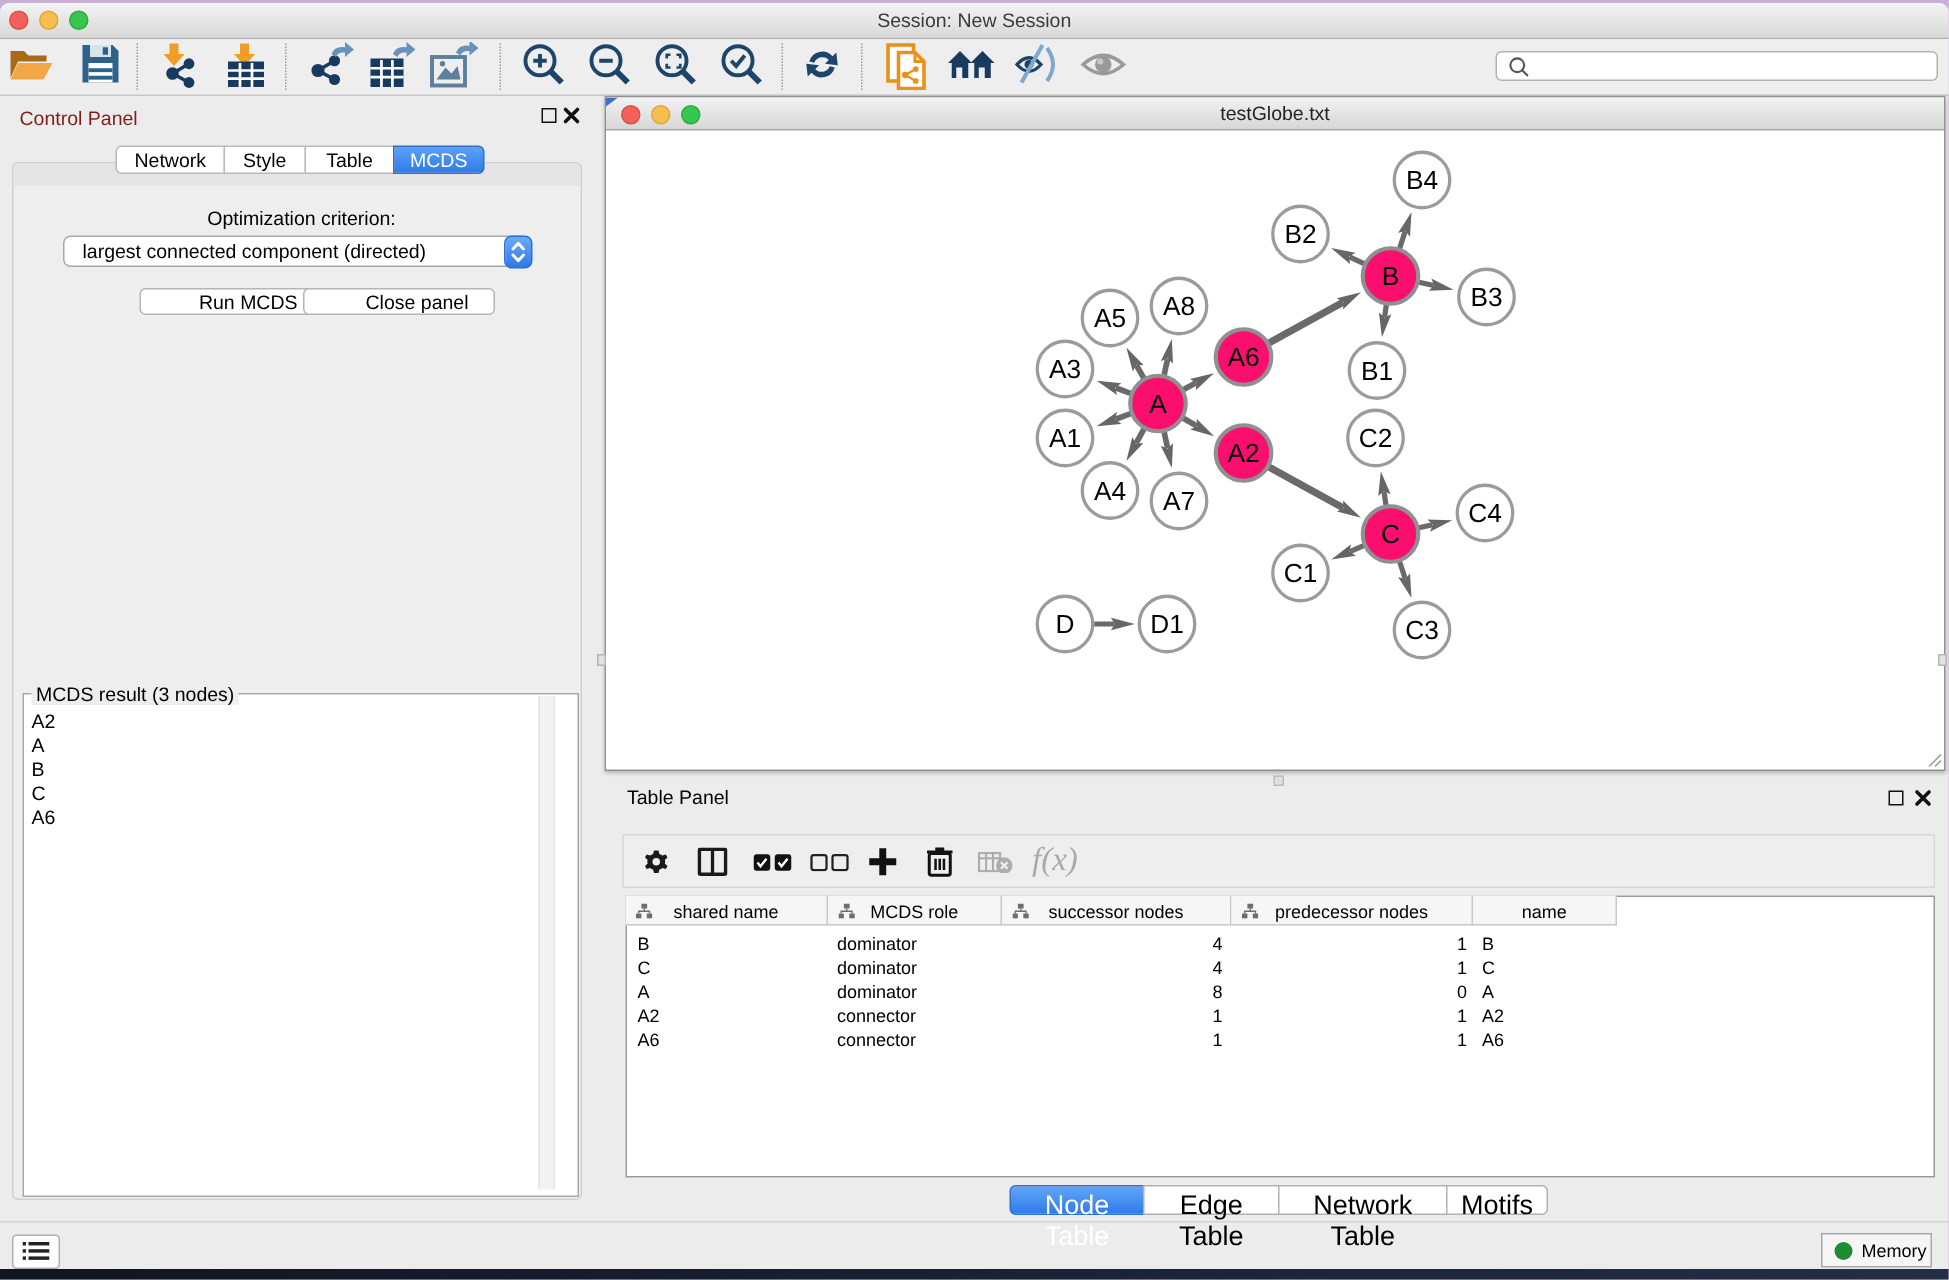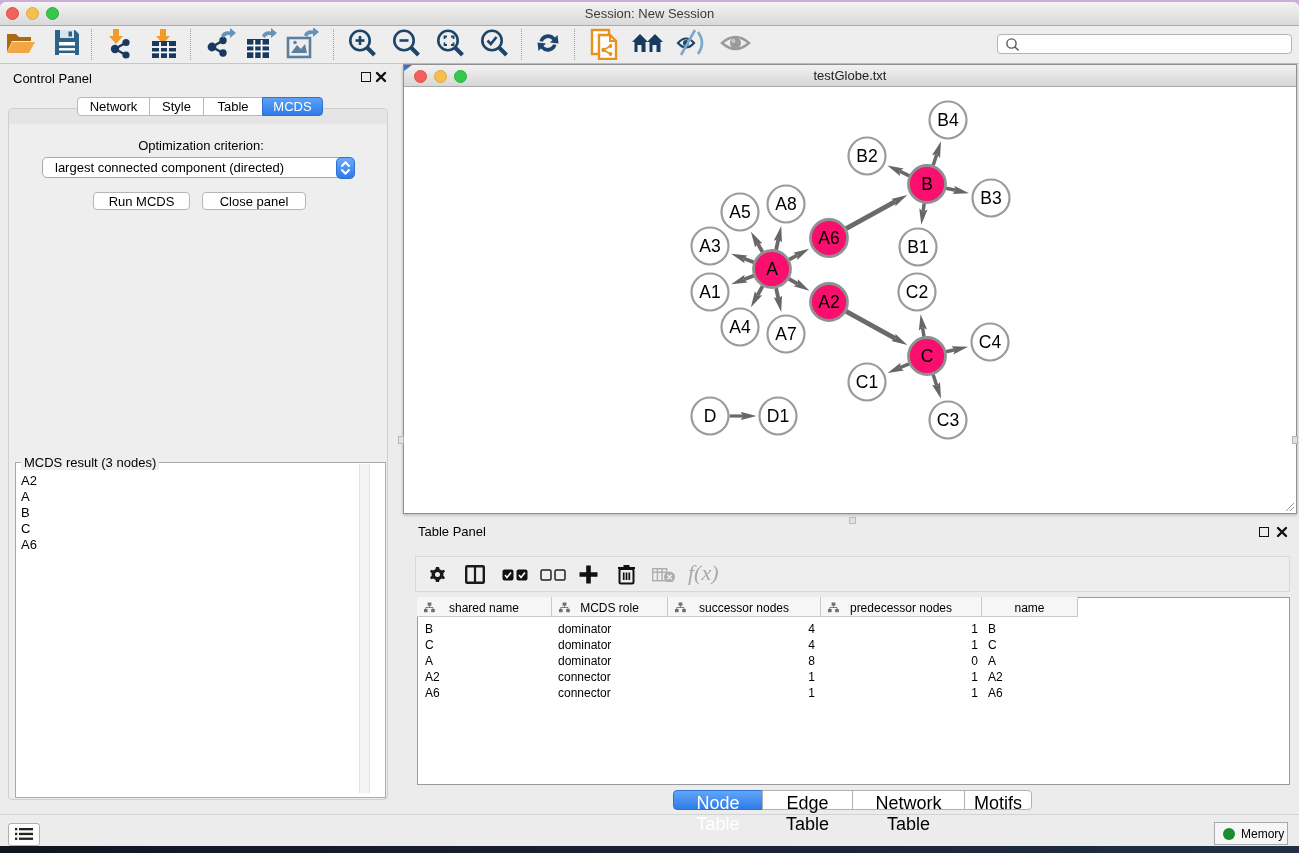--- a/index.html
+++ b/index.html
@@ -5,30 +5,30 @@
 .abs{position:absolute;}
 #app{position:absolute;left:0;top:2px;width:1299px;height:844px;background:#ececec;border-radius:6px 6px 0 0;}
 #titlebar{position:absolute;left:0;top:2px;width:1299px;height:23px;background:linear-gradient(#f3f3f3,#d9d9d9);border-radius:6px 6px 0 0;border-bottom:1px solid #ababab;}
 .tl{position:absolute;top:4.5px;width:11px;height:11px;border-radius:50%;}
 #wtitle{position:absolute;top:4px;left:0;width:100%;text-align:center;font-size:13px;color:#3a3a3a;}
 #toolbar{position:absolute;left:0;top:26px;width:1299px;height:37px;background:#eeeeee;border-bottom:1px solid #c6c6c6;}
 .sep{position:absolute;top:3px;height:31px;width:0;border-left:1px dotted #9a9a9a;}
 .ticon{position:absolute;top:2px;}
 #search{position:absolute;left:997px;top:8px;width:293px;height:18px;background:#fff;border:1px solid #b3b3b3;border-radius:4px;}
 
-#cp-title{position:absolute;left:13px;top:71px;font-size:13px;color:#000000;}
+#cp-title{position:absolute;left:13px;top:71px;font-size:13px;color:#7f1d1d;}
 .winbtn{position:absolute;font-size:12px;color:#111;}
 .tabs{position:absolute;top:97px;height:19px;}
 .tab{position:absolute;top:0;height:16px;background:#fff;border:1px solid #b8b8b8;font-size:13px;text-align:center;padding-top:1px;box-sizing:content-box;}
 .tabsel{background:linear-gradient(#5ca1f7,#2f7ce8);color:#fff;border-color:#2f6fd0;}
 #cp-panel{position:absolute;left:8px;top:108px;width:380px;height:692px;background:#eeeeee;border:1px solid #cfcfcf;border-radius:4px;box-sizing:border-box;}
 #opt-label{position:absolute;left:8px;top:138px;width:386px;text-align:center;font-size:13px;color:#000;}
 #dd{position:absolute;left:42px;top:157px;width:310px;height:21px;background:#fff;border:1px solid #a8a8a8;border-radius:5px;font-size:13px;padding:2px 0 0 12px;box-sizing:border-box;}
 #dd-step{position:absolute;left:336px;top:157px;width:19px;height:22px;background:linear-gradient(#6aaaf8,#2e7ae6);border-radius:5px;border:1px solid #2e6fd2;box-sizing:border-box;}
-.btn{position:absolute;top:192px;height:15px;background:#fff;border:1px solid #b5b5b5;border-radius:4px;font-size:13px;text-align:center;padding-top:1px;box-sizing:content-box;}
+.btn{position:absolute;top:192px;height:15px;background:#fff;border:1px solid #b5b5b5;border-radius:4px;font-size:13px;text-align:center;padding-top:1px;box-sizing:content-box;padding-left:24px;}
 #fieldset{position:absolute;left:15px;top:462px;width:369px;height:334px;border:1px solid #a9a9a9;background:#fff;}
 #fs-legend{position:absolute;left:21px;top:455px;background:#eeeeee;padding:0 3px;font-size:13px;color:#000;}
 #mcds-list{position:absolute;left:21px;top:473px;font-size:13px;line-height:16px;color:#000;}
 #fs-scroll{position:absolute;left:359px;top:464px;width:9px;height:329px;background:#f3f3f3;border-left:1px solid #e3e3e3;border-right:1px solid #e3e3e3;}
 
 #netwin{position:absolute;left:403px;top:64px;width:894px;height:450px;background:#fff;border:1px solid #909090;box-sizing:border-box;box-shadow:0 1px 3px rgba(0,0,0,0.25);}
 #nw-title{position:absolute;left:0;top:0;width:100%;height:21px;background:linear-gradient(#f2f2f2,#d7d7d7);border-bottom:1px solid #a8a8a8;}
 .tl2{position:absolute;top:5px;width:11px;height:11px;border-radius:50%;}
 #nw-text{position:absolute;top:3px;left:0;width:100%;text-align:center;font-size:13px;color:#222;}
 

